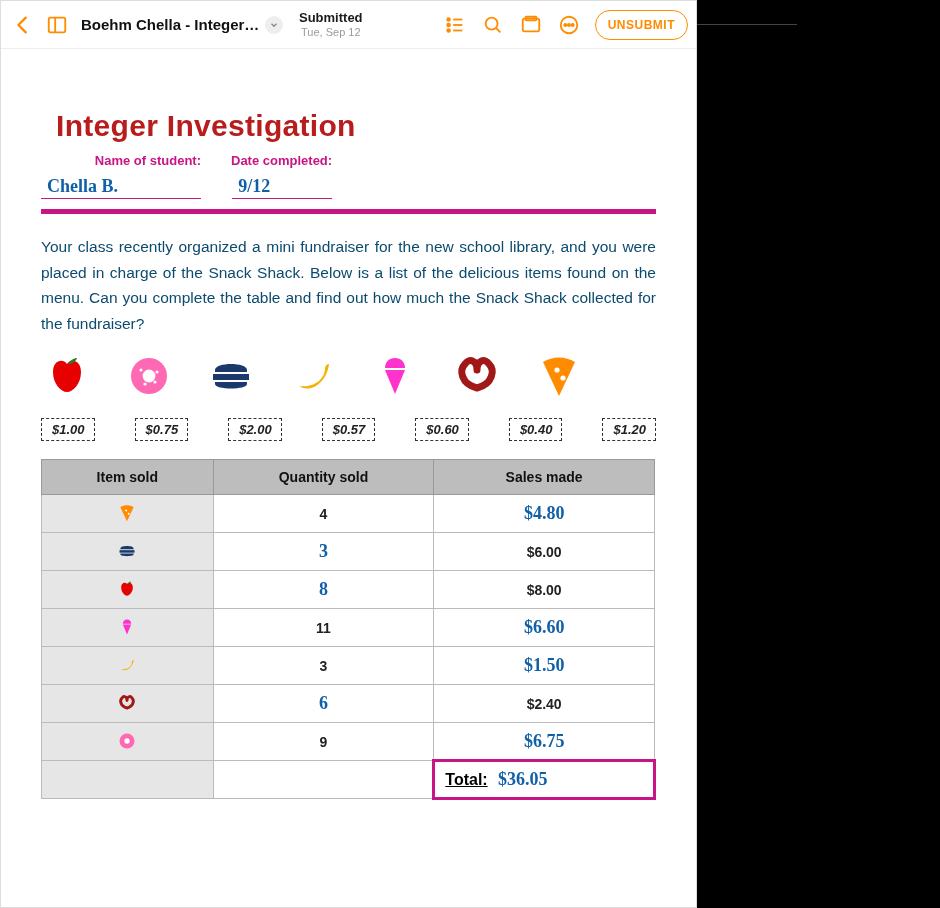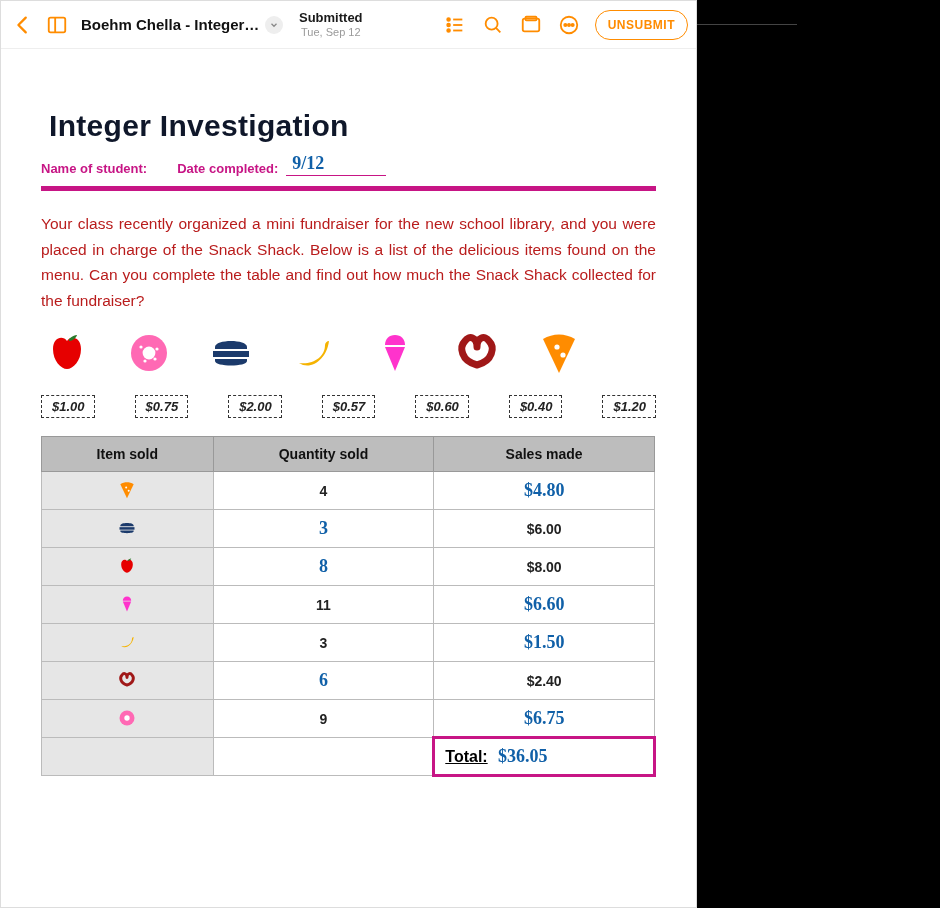--- a/index.html
+++ b/index.html
@@ -78,48 +78,48 @@
     width: 100px;
     height: 1px;
     background: #444;
   }
   
   .doc {
     padding: 60px 40px 20px 40px;
     color: #222;
   }
   .doc-heading {
-    color: #0f172a;
+    color: #b91c1c;
     font-size: 30px;
     font-weight: 800;
-    margin: 0 0 10px 8px;
+    margin: 0 0 10px 15px;
     letter-spacing: 0.3px;
   }
   .fill-row {
     display: flex; gap: 30px; align-items: flex-end;
     font-size: 13px; color: #c71585; font-weight: 600;
     margin-bottom: 10px;
   }
-  .fill-group { display: flex; align-items: flex-end; gap: 8px; }
+  .fill-group { display: flex; align-items: flex-end; gap: 8px; flex-direction: column; }
   .fill-line {
     border-bottom: 1px solid #c71585;
     min-width: 160px; padding: 0 6px 1px 6px;
     display: inline-block;
   }
   .handwritten {
     font-family: "Comic Sans MS", "Segoe Script", cursive;
     color: #1060a8;
     font-size: 18px;
     font-weight: 600;
   }
   .hr-thick {
     height: 5px; background: #c71585; border: none; margin: 8px 0 20px 0;
   }
   .para {
-    font-size: 15.5px; color: #b91c1c; line-height: 1.65;
+    font-size: 15.5px; color: #0c4a6e; line-height: 1.65;
     text-align: justify;
     margin-bottom: 16px;
   }
   
   .snack-row {
     display: flex; gap: 34px; align-items: flex-end;
     padding-left: 2px;
   }
   .snack {
     width: 48px; height: 48px;
@@ -223,20 +223,21 @@
       <div class="unsubmit">UNSUBMIT</div>
     </div>
   </div>
 
   <div class="doc">
     <h1 class="doc-heading">Integer Investigation</h1>
 
     <div class="fill-row">
       <div class="fill-group">
         <span>Name of student:</span>
+        <span class="fill-line"><span class="handwritten">Chella  B.</span></span>
       </div>
       <div class="fill-group">
         <span>Date completed:</span>
         <span class="fill-line" style="min-width:100px"><span class="handwritten">9/12</span></span>
       </div>
     </div>
 
     <hr class="hr-thick">
 
     <p class="para">Your class recently organized a mini fundraiser for the new school library, and you were placed in charge of the Snack Shack. Below is a list of the delicious items found on the menu. Can you complete the table and find out how much the Snack Shack collected for the fundraiser?</p>

